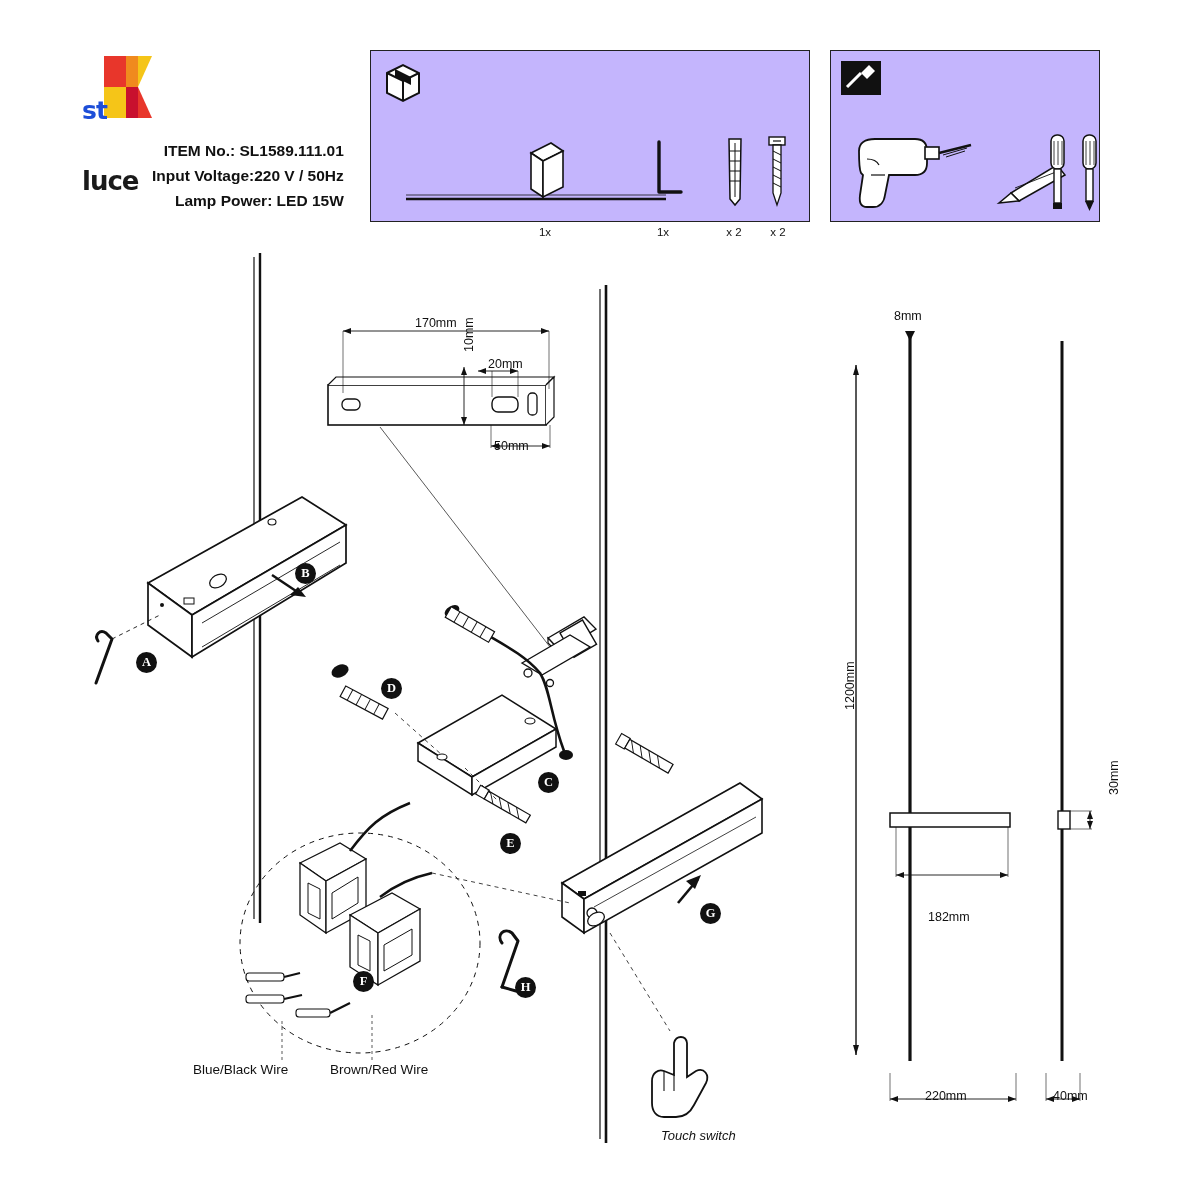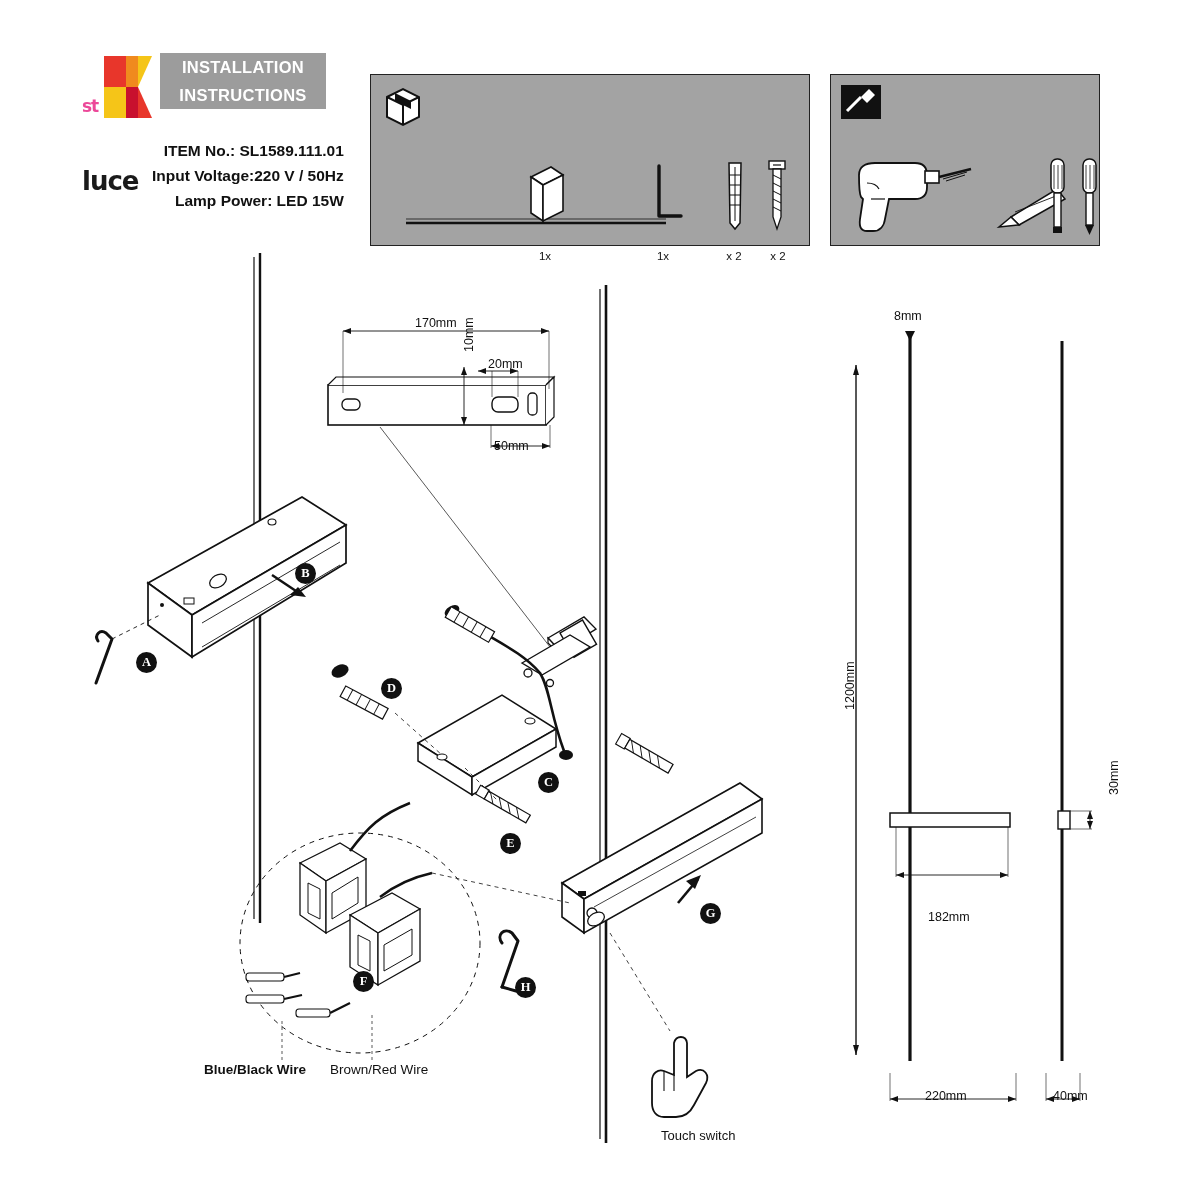--- a/index.html
+++ b/index.html
@@ -28,24 +28,24 @@
     width: 78px; height: 175px;
   }
   .brand-mark {
     position: absolute;
     left: 22px; top: 8px;
     width: 48px; height: 62px;
   }
   .brand-st {
     position: absolute;
     left: 0px; top: 48px;
-    font-size: 17px;
+    font-size: 25px;
     font-weight: bold;
     letter-spacing: -1px;
-    color: #ec4899;
+    color: #1d4ed8;
     font-family: "DejaVu Sans", sans-serif;
     text-align: center;
   }
   .brand-luce {
     position: absolute;
     left: 0px; top: 118px;
     font-size: 26px;
     font-weight: bold;
     letter-spacing: -1px;
     color: #1a1a1a;
@@ -76,22 +76,21 @@
     font-weight: bold;
     line-height: 25px;
     color: #111;
     text-align: right;
   }
 
   .panel {
     position: absolute;
     border: 1.6px solid #222;
     box-sizing: border-box;
-    background: #a3a3a3;
-    margin-top: 24px;
+    background: #c4b5fd;
   }
   #parts-panel { left: 370px; top: 50px; width: 440px; height: 172px; }
   #tools-panel { left: 830px; top: 50px; width: 270px; height: 172px; }
 
   .panel-icon {
     position: absolute;
     width: 38px; height: 38px;
   }
 
   .qty {
@@ -154,24 +153,20 @@
       <polygon points="34,0 48,0 34,31" fill="#f5c518"></polygon>
       <polygon points="0,31 22,31 22,62 0,62" fill="#f5c518"></polygon>
       <polygon points="22,31 34,31 34,62 22,62" fill="#c8102e"></polygon>
       <polygon points="34,31 48,62 34,62" fill="#e8362b"></polygon>
       <rect x="0" y="0" width="48" height="62" fill="none" stroke="#ffffff" stroke-width="0"></rect>
     </svg>
     <div class="brand-st">st</div>
     <div class="brand-luce">luce</div>
   </div>
 
-  <div class="title-band">
-    <span>INSTALLATION</span>
-    <span>INSTRUCTIONS</span>
-  </div>
 
   <div class="specs">
     <div>ITEM No.: SL1589.111.01</div>
     <div>Input Voltage:220 V / 50Hz</div>
     <div>Lamp Power: LED 15W</div>
   </div>
 
   <div class="panel" id="parts-panel">
     <svg class="panel-icon" style="left:12px; top:10px; width:40px; height:42px;" viewBox="0 0 40 42">
       <path d="M4 12 L20 4 L36 12 L36 32 L20 40 L4 32 Z" fill="#fff" stroke="#111" stroke-width="2"></path>
@@ -477,24 +472,24 @@
 
   <div class="callout" style="left:136px; top:652px;">A</div>
   <div class="callout" style="left:295px; top:563px;">B</div>
   <div class="callout" style="left:538px; top:772px;">C</div>
   <div class="callout" style="left:381px; top:678px;">D</div>
   <div class="callout" style="left:500px; top:833px;">E</div>
   <div class="callout" style="left:353px; top:971px;">F</div>
   <div class="callout" style="left:700px; top:903px;">G</div>
   <div class="callout" style="left:515px; top:977px;">H</div>
 
-  <div class="wire-label" style="left:204px; top:1062px;font-weight:bold;">Blue/Black Wire</div>
+  <div class="wire-label" style="left:193px; top:1062px;">Blue/Black Wire</div>
   <div class="wire-label" style="left:330px; top:1062px;">Brown/Red Wire</div>
 
-  <div class="touch-label" style="left:661px; top:1128px;">Touch switch</div>
+  <div class="touch-label" style="left:661px; top:1128px;font-style:italic;">Touch switch</div>
 
   <div class="dim-label" style="left:894px; top:309px;">8mm</div>
   <div class="dim-label rot" style="left:843px; top:710px;">1200mm</div>
   <div class="dim-label" style="left:928px; top:910px;">182mm</div>
   <div class="dim-label" style="left:925px; top:1089px;">220mm</div>
   <div class="dim-label" style="left:1053px; top:1089px;">40mm</div>
   <div class="dim-label rot" style="left:1107px; top:795px;">30mm</div>
 
 </div>
 

